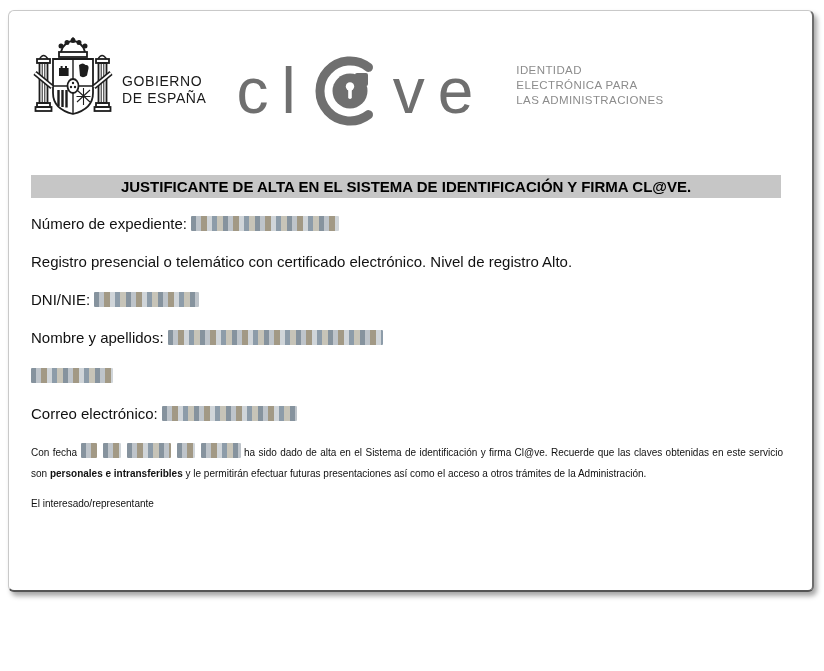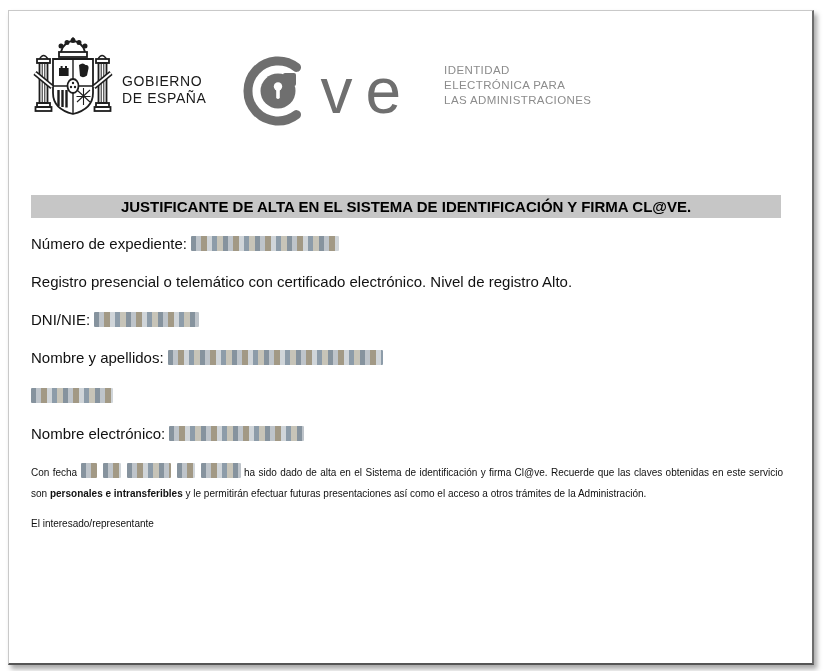--- a/index.html
+++ b/index.html
@@ -1,46 +1,46 @@
 <!DOCTYPE html>
 <html lang="es"><head>
 <meta charset="utf-8">
 <style>
   * { margin:0; padding:0; box-sizing:border-box; }
   html,body { background:#fff; width:824px; height:671px; overflow:hidden;
               font-family:"Liberation Sans", sans-serif; color:#111; }
 
   .page {
-    position:absolute; left:8px; top:10px; width:806px; height:655px;
+    position:absolute; left:8px; top:10px; width:806px; height:582px;
     background:#fff;
     border:1px solid #c9c9c9;
     border-right:2px solid #6d6d6d;
     border-bottom:2px solid #555;
-    border-radius:0;
+    border-radius:6px;
     box-shadow:3px 4px 5px rgba(0,0,0,.35);
     padding:16px 36px 0 22px;
   }
 
   
   .header { display:flex; align-items:flex-start; }
   .gov-logo { display:flex; }
   .coat { margin-top:10px; }
   .gov-text { margin:46px 0 0 7px; font-size:14px; line-height:17px;
               letter-spacing:.6px; color:#1a1a1a; }
   .clave-logo { margin-left:30px; margin-top:22px; height:84px;
                 display:flex; align-items:center; color:#6f6f6f; }
   .clave-letters { font-size:64px; letter-spacing:13px; line-height:84px; }
   .clave-letters.right { letter-spacing:13px; margin-left:2px; }
   .at-svg { margin:0 2px; }
   .tagline { margin-left:30px; margin-top:36px; font-size:11.5px;
              line-height:15px; letter-spacing:.4px; color:#8c8c8c; }
 
   
   .title-bar {
-    margin-top:62px; width:750px; height:23px; background:#c6c6c6;
+    margin-top:42px; width:750px; height:23px; background:#c6c6c6;
     text-align:center; font-weight:bold; font-size:15px; line-height:23px;
     color:#000;
   }
 
   
   .fields { margin-top:16px; }
   .field { font-size:15px; line-height:20px; margin-bottom:18px; }
 
   
   .px {
@@ -110,20 +110,21 @@
         <path d="M63 50 L80 36" stroke-width="5"></path>
         <path d="M63 50 L80 36" stroke="#fff" stroke-width="2"></path>
       </svg>
       <div class="gov-text">
         <div>GOBIERNO</div>
         <div>DE ESPAÑA</div>
       </div>
     </div>
 
     <div class="clave-logo">
+      <span class="clave-letters">cl</span>
       <svg class="at-svg" width="78" height="78" viewBox="0 0 78 78">
         <path d="M57.5 15.4 A30 30 0 1 0 57.5 62.6" fill="none" stroke="#6f6f6f" stroke-width="9" stroke-linecap="round"></path>
         <rect x="44" y="21" width="13" height="13" rx="2" fill="#6f6f6f"></rect>
         <circle cx="39" cy="39" r="17.5" fill="#6f6f6f"></circle>
         <circle cx="39" cy="34.5" r="4.2" fill="#fff"></circle>
         <rect x="37.2" y="36" width="3.6" height="11" rx="1.8" fill="#fff"></rect>
       </svg>
       <span class="clave-letters right">ve</span>
     </div>
 
@@ -151,21 +152,21 @@
       <span class="px w105"></span>
     </div>
     <div class="field">
       <span>Nombre y apellidos:</span>
       <span class="px w215"></span>
     </div>
     <div class="field">
       <span class="px w82"></span>
     </div>
     <div class="field">
-      <span>Nombre electrónico:</span>
+      <span>Correo electrónico:</span>
       <span class="px w135"></span>
     </div>
   </div>
 
   <p class="para">
     <span>Con fecha</span>
     <span class="dates">
         <span class="px w16"></span>
         <span class="px w18"></span>
         <span class="px w44"></span>

